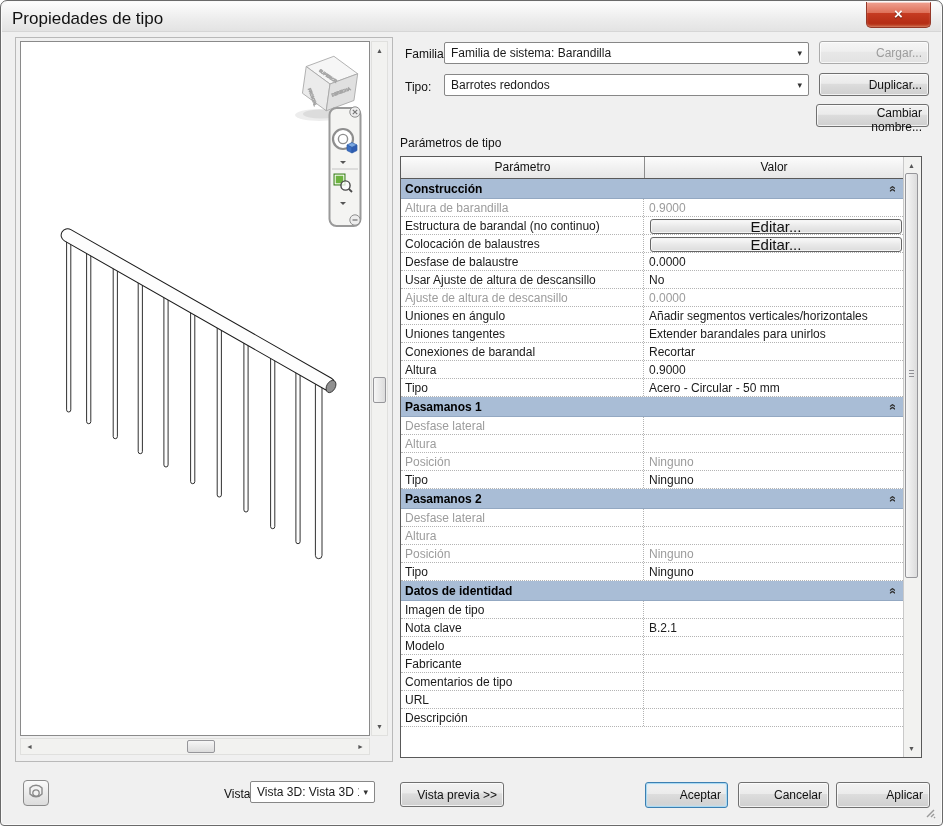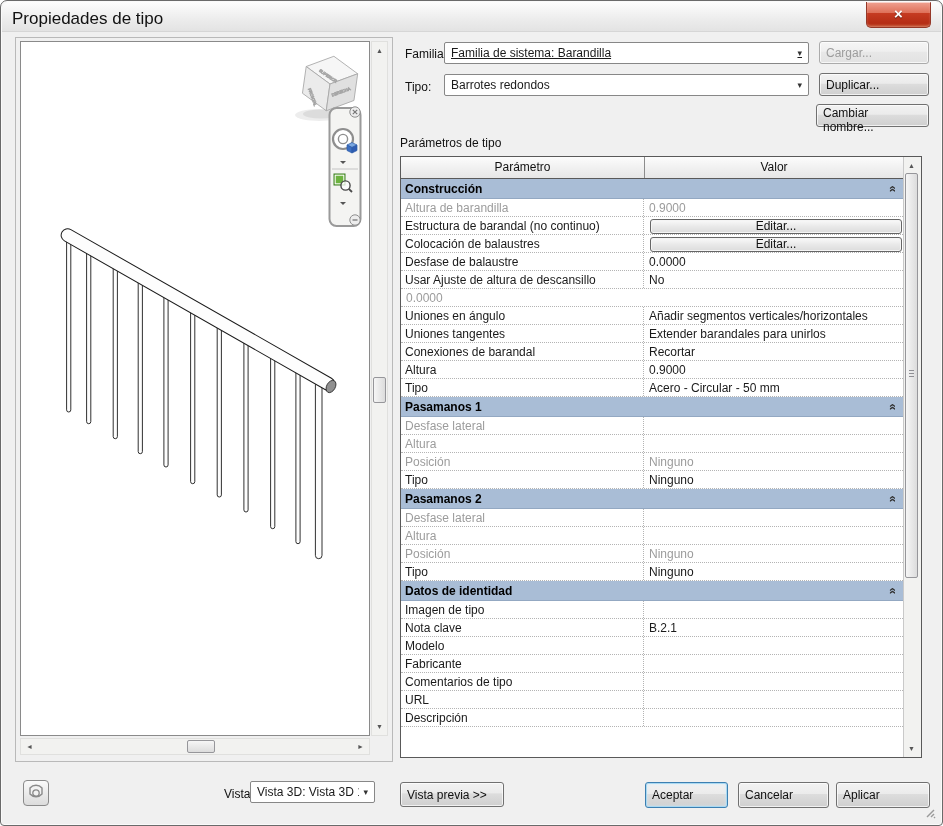--- a/index.html
+++ b/index.html
@@ -38,21 +38,21 @@
   .grip{position:absolute;left:3px;right:3px;height:1px;background:#8f8f94;}
   
   .lbl{position:absolute;color:#111;}
   .combo{position:absolute;height:22px;background:#fff;border:1px solid #878787;
          border-radius:2px;box-sizing:border-box;display:flex;align-items:center;
          padding:0 6px;cursor:pointer;}
   .combo .cv{flex:1;white-space:nowrap;overflow:hidden;}
   .combo .arr{color:#333;font-size:9px;margin-left:4px;}
   .btn{position:absolute;border:1px solid #707070;border-radius:3px;box-sizing:border-box;
        background:linear-gradient(#f2f2f2,#ebebeb 45%,#dddddd 46%,#cfcfcf);
-       font-family:inherit;font-size:12px;color:#111;text-align:left;cursor:pointer;
+       font-family:inherit;font-size:12px;color:#111;text-align:right;cursor:pointer;
        box-shadow:inset 0 0 0 1px rgba(255,255,255,.7);}
   .btn.disabled{border-color:#ababab;color:#9c9c9c;
        background:linear-gradient(#f5f5f5,#efefef 45%,#e8e8e8 46%,#e2e2e2);cursor:default;}
   .btn.default{border-color:#3c7fb1;
        box-shadow:inset 0 0 0 1px #a9d9f2, inset 0 0 4px #cfeafc;}
   
   .ptable-wrap{position:absolute;left:399px;top:155px;width:522px;height:602px;
                border:1px solid #595959;background:#86efac;box-sizing:border-box;display:flex;}
   .ptable-main{width:503px;display:flex;flex-direction:column;}
   .thead{height:22px;display:flex;background:linear-gradient(#fcfcfc,#e6e6e6);
@@ -66,21 +66,21 @@
   .sec-name{font-weight:bold;color:#000;flex:1;}
   .chev{color:#333;font-weight:bold;font-size:12px;transform:rotate(-90deg);
         display:inline-block;margin-right:3px;}
   .prow{height:18px;display:flex;border-bottom:1px dotted #b4b4b4;box-sizing:border-box;}
   .pname{width:243px;padding:2px 0 0 4px;border-right:1px dotted #b4b4b4;
          box-sizing:border-box;white-space:nowrap;overflow:hidden;}
   .pval{flex:1;padding:2px 0 0 5px;box-sizing:border-box;white-space:nowrap;overflow:hidden;}
   .dis{color:#9c9c9c;}
   .editar{display:block;width:99%;height:15px;margin:0 auto;border:1px solid #666;
           border-radius:3px;background:linear-gradient(#fafafa,#e9e9e9 50%,#dcdcdc);
-          font-family:inherit;font-size:12px;line-height:11px;color:#111;cursor:pointer;
+          font-family:inherit;font-size:15px;line-height:11px;color:#111;cursor:pointer;
           box-shadow:inset 0 0 0 1px #f5f5f5;padding:0;}
   .tscroll{width:17px;background:#f2f2f0;border-left:1px solid #c9c9c9;position:relative;flex:none;}
   
   .wheel-btn{position:absolute;left:22px;top:779px;width:24px;height:24px;border:1px solid #8a8a8a;
              border-radius:4px;background:linear-gradient(#fafafa,#dcdcdc);cursor:pointer;
              display:flex;align-items:center;justify-content:center;}
   .resize-grip{position:absolute;right:6px;bottom:6px;width:12px;height:12px;}
 </style>
 </head>
 <body>
@@ -169,21 +169,21 @@
     <div class="sb-thumb" style="left:1px;width:13px;top:335px;height:26px;"></div>
   </div>
 
   <div class="sb sb-h" style="left:19px;top:737px;width:350px;">
     <div class="sb-btn" style="left:1px;top:0;"><span>◄</span></div>
     <div class="sb-btn" style="right:1px;top:0;"><span>►</span></div>
     <div class="sb-thumb h" style="top:1px;height:13px;left:166px;width:28px;"></div>
   </div>
 
   <span class="lbl" style="left:404px;top:46px;">Familia:</span>
-  <div class="combo" style="left:443px;top:41px;width:365px;text-decoration:underline;">
+  <div class="combo" style="left:443px;top:41px;width:365px;">
     <span class="cv">Familia de sistema: Barandilla</span>
     <span class="arr">▾</span>
   </div>
   <button class="btn disabled" style="left:818px;top:40px;width:110px;height:23px;">Cargar...</button>
 
   <span class="lbl" style="left:404px;top:79px;">Tipo:</span>
   <div class="combo" style="left:443px;top:73px;width:365px;">
     <span class="cv">Barrotes redondos</span>
     <span class="arr">▾</span>
   </div>
@@ -221,20 +221,21 @@
           </div>
           <div class="prow">
             <div class="pname">Desfase de balaustre</div>
             <div class="pval">0.0000</div>
           </div>
           <div class="prow">
             <div class="pname">Usar Ajuste de altura de descansillo</div>
             <div class="pval">No</div>
           </div>
           <div class="prow">
+            <div class="pname dis">Ajuste de altura de descansillo</div>
             <div class="pval dis">0.0000</div>
           </div>
           <div class="prow">
             <div class="pname">Uniones en ángulo</div>
             <div class="pval">Añadir segmentos verticales/horizontales</div>
           </div>
           <div class="prow">
             <div class="pname">Uniones tangentes</div>
             <div class="pval">Extender barandales para unirlos</div>
           </div>

